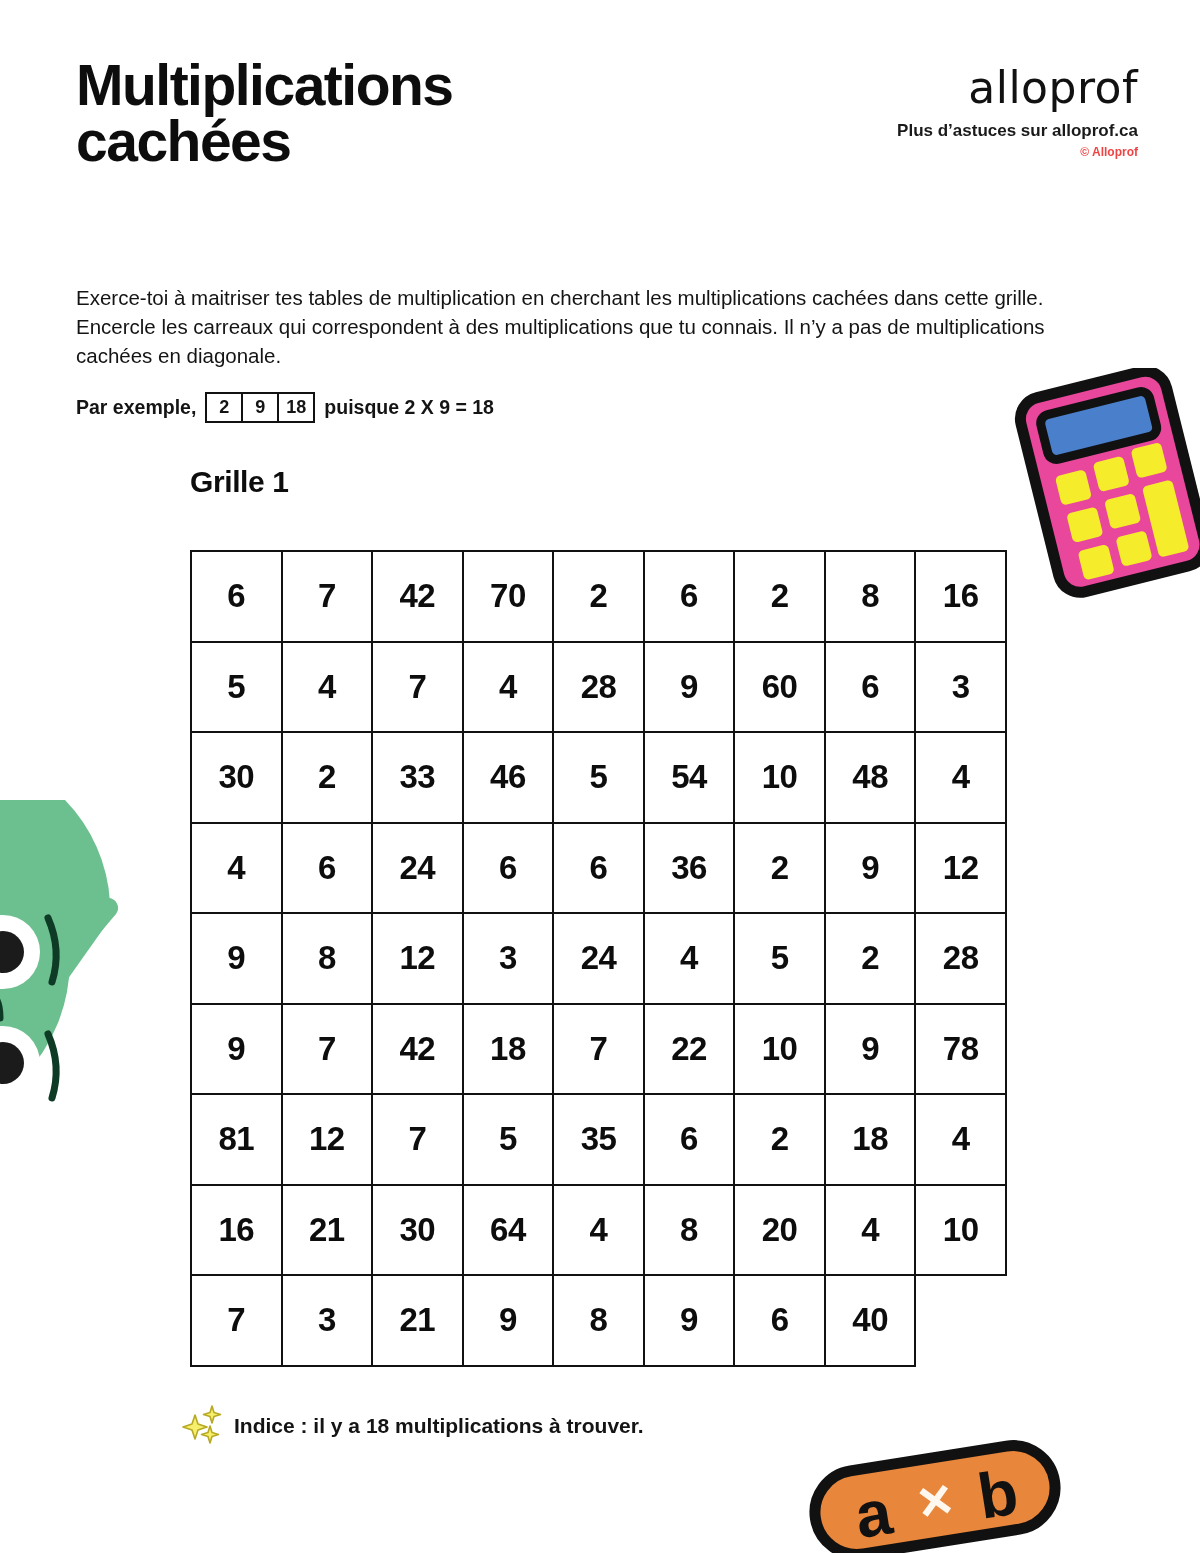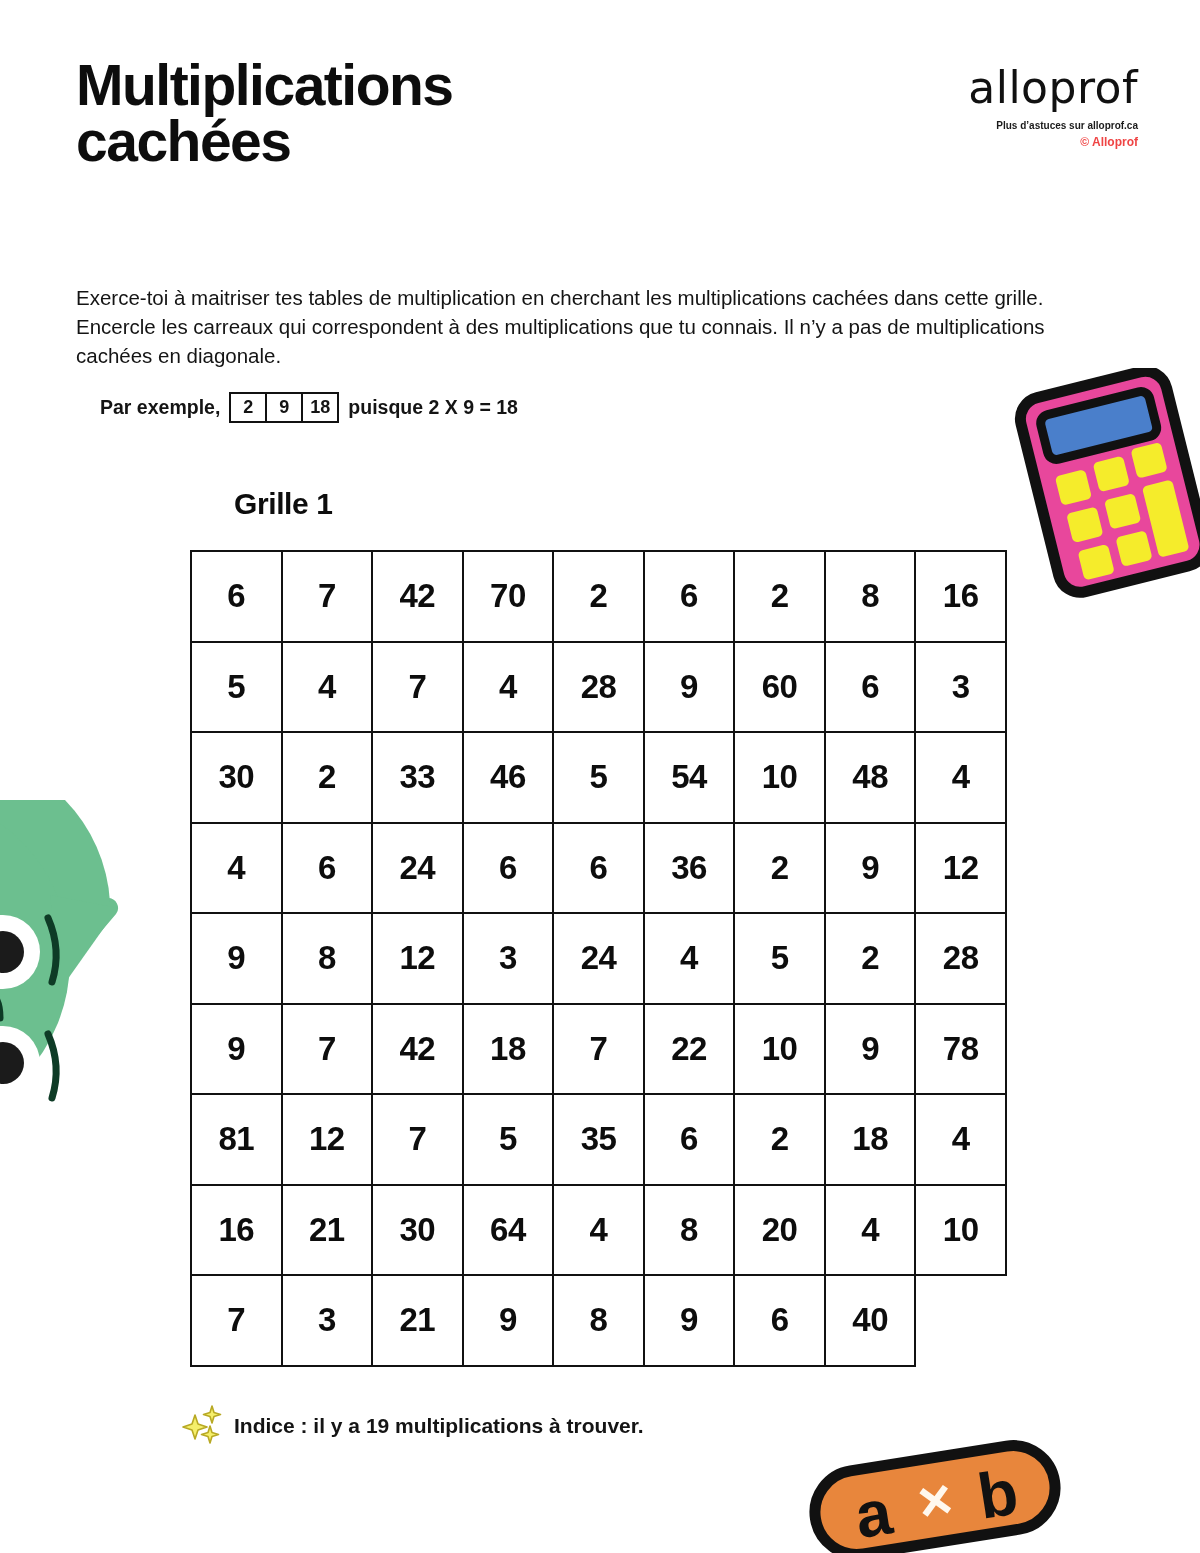--- a/index.html
+++ b/index.html
@@ -39,21 +39,21 @@
   .brand-logo {
     font-size: 44px;
     font-weight: 400;
     letter-spacing: 0.5px;
     color: #111111;
     line-height: 1;
     font-family: "DejaVu Sans", sans-serif;
   }
   .brand-sub {
     margin-top: 9px;
-    font-size: 10px;
+    font-size: 17px;
     font-weight: 600;
     color: #1a1a1a;
     line-height: 1.45;
   }
   .brand-copy {
     font-size: 12px;
     font-weight: 600;
     color: #ef4444;
     line-height: 1.45;
   }
@@ -72,21 +72,20 @@
 
   .example-row {
     position: absolute;
     left: 76px;
     top: 392px;
     display: flex;
     align-items: center;
     font-size: 19.5px;
     font-weight: 700;
     color: #141414;
-    margin-left: 24px;
   }
   .example-mini {
     display: flex;
     margin: 0 9px;
     border: 2.4px solid #111111;
   }
   .example-mini span {
     min-width: 28px;
     height: 27px;
     display: flex;
@@ -96,26 +95,25 @@
     font-weight: 700;
     border-right: 2.4px solid #111111;
     padding: 0 3px;
   }
   .example-mini span:last-child { border-right: none; }
 
   
   .grid-label {
     position: absolute;
     left: 190px;
-    top: 487px;
+    top: 465px;
     font-size: 30px;
     font-weight: 700;
     letter-spacing: -0.4px;
     color: #0d0d0d;
-    margin-left: 44px;
   }
 
   .grid {
     position: absolute;
     left: 190px;
     top: 550px;
     width: 815px;
     display: grid;
     grid-template-columns: repeat(9, 1fr);
     border-top: 2.4px solid #111111;
@@ -270,21 +268,21 @@
     <div class="cell">6</div>
     <div class="cell">40</div>
   </div>
 
 <div class="hint">
   <svg class="hint-sparkles" viewBox="0 0 48 44">
     <path d="M13 11 L16 20 L25 23 L16 26 L13 35 L10 26 L1 23 L10 20 Z" fill="#F5EF6B" stroke="#B8A924" stroke-width="1.6" stroke-linejoin="round"></path>
     <path d="M30 2 L32 8.5 L38.5 10.5 L32 12.5 L30 19 L28 12.5 L21.5 10.5 L28 8.5 Z" fill="#F5EF6B" stroke="#B8A924" stroke-width="1.6" stroke-linejoin="round"></path>
     <path d="M28 22 L30 28.5 L36.5 30.5 L30 32.5 L28 39 L26 32.5 L19.5 30.5 L26 28.5 Z" fill="#F5EF6B" stroke="#B8A924" stroke-width="1.6" stroke-linejoin="round"></path>
   </svg>
-  <span class="hint-text">Indice : il y a 19 multiplications à trouver.</span>
+  <span class="hint-text">Indice : il y a 18 multiplications à trouver.</span>
 </div>
 
 <svg class="deco calc" viewBox="0 0 200 230">
   <g transform="rotate(-14 100 115)">
     <rect x="26" y="14" width="150" height="200" rx="22" fill="#E8479C" stroke="#111111" stroke-width="11"></rect>
     <rect x="45" y="33" width="112" height="46" rx="9" fill="#4A7FCB" stroke="#111111" stroke-width="9"></rect>
     <rect x="46" y="95" width="31" height="30" rx="5" fill="#F5EC2B"></rect>
     <rect x="86" y="91" width="31" height="30" rx="5" fill="#F5EC2B"></rect>
     <rect x="126" y="87" width="31" height="30" rx="5" fill="#F5EC2B"></rect>
     <rect x="48" y="134" width="31" height="30" rx="5" fill="#F5EC2B"></rect>

